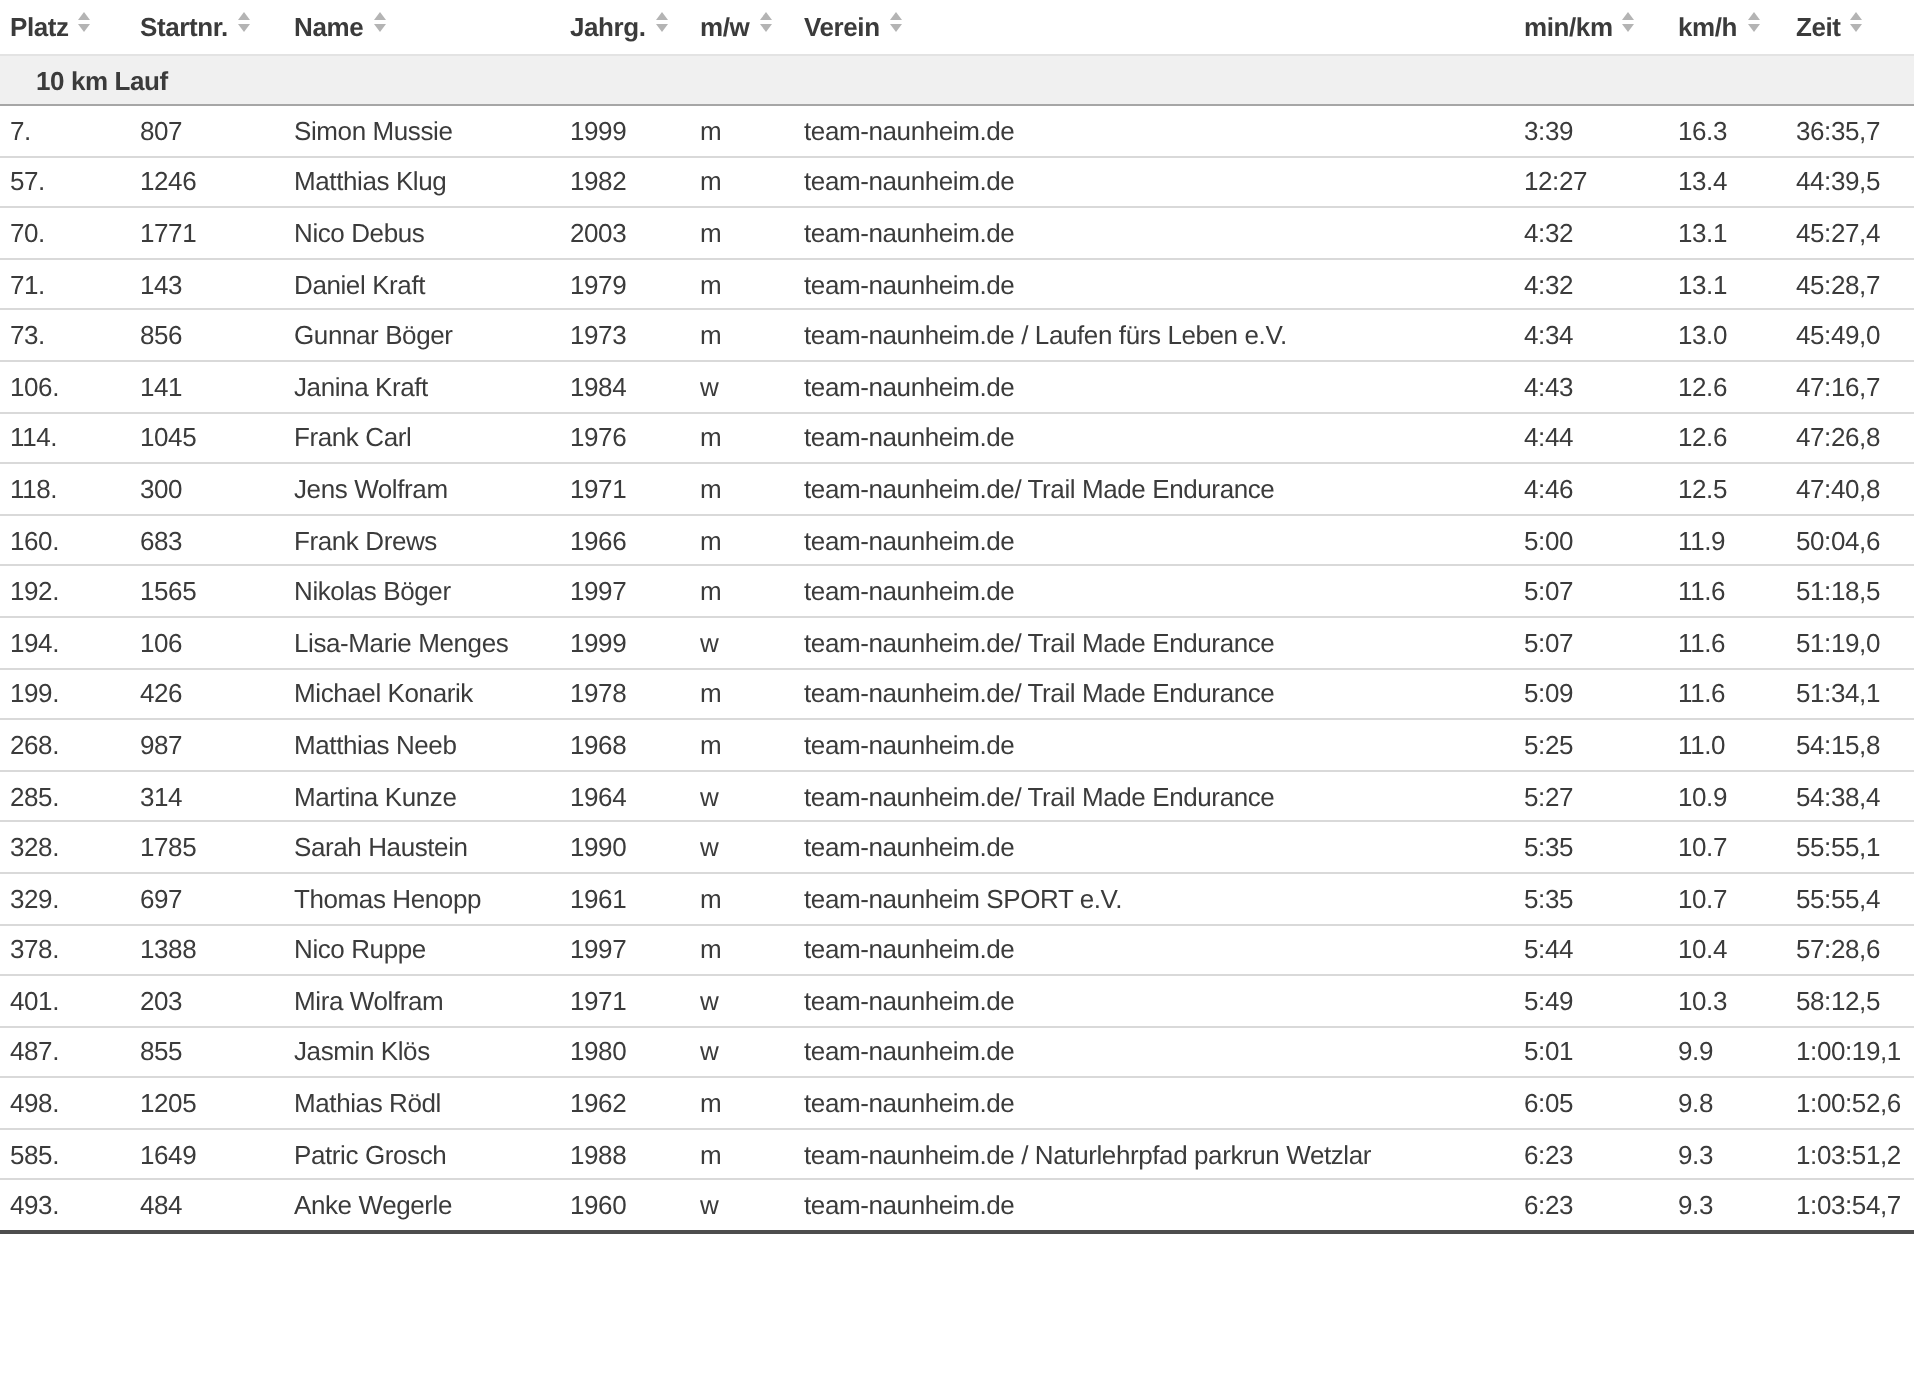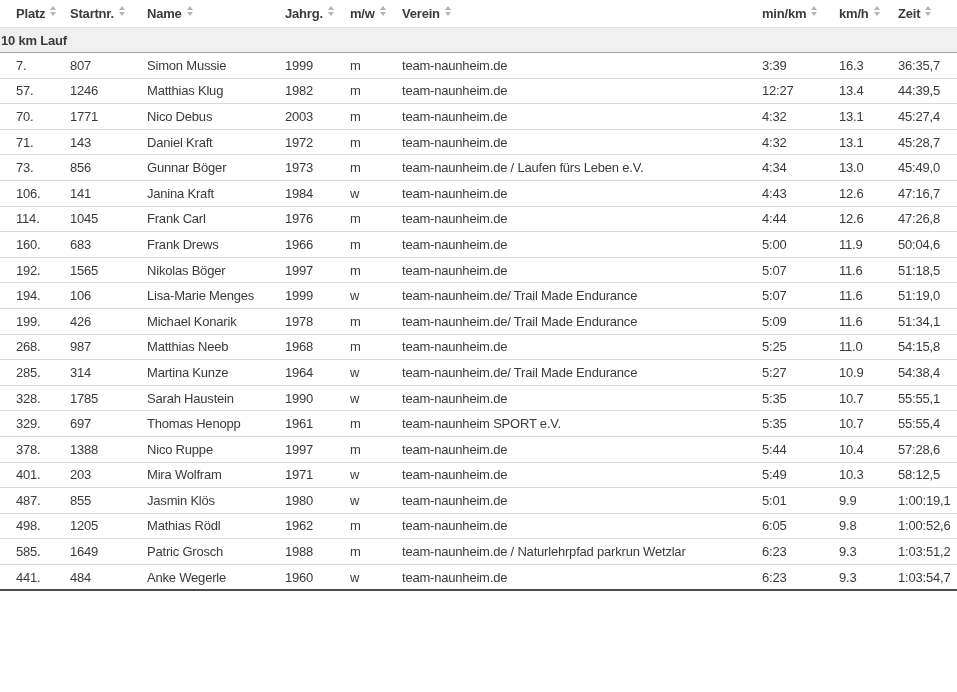--- a/index.html
+++ b/index.html
@@ -28,26 +28,26 @@
     vertical-align:middle;
     font-size:13px;
     white-space:nowrap;
     overflow:hidden;
     padding:0;
   }
   thead th{
     font-weight:bold;
     height:27px;
   }
-  th:first-child,tbody tr.data td:first-child{padding-left:16px;}
+  th:first-child,tbody tr.data td:first-child{padding-left:5px;}
   tr.section td{
     background:var(--section-background);
     font-weight:bold;
     height:24px;
-    padding-left:1px;
+    padding-left:18px;
     border-top:1px solid #e3e3e3;
     border-bottom:1px solid var(--section-border);
   }
   tbody tr.data td{
     height:24.6px;
     border-top:1px solid var(--row-border);
   }
   tbody tr.data:first-of-type td{border-top:none;}
   table{border-bottom:2px solid var(--table-bottom-border);}
   .sort{
@@ -125,21 +125,21 @@
         <td>m</td>
         <td>team-naunheim.de</td>
         <td>4:32</td>
         <td>13.1</td>
         <td>45:27,4</td>
       </tr>
       <tr class="data">
         <td>71.</td>
         <td>143</td>
         <td>Daniel Kraft</td>
-        <td>1972</td>
+        <td>1979</td>
         <td>m</td>
         <td>team-naunheim.de</td>
         <td>4:32</td>
         <td>13.1</td>
         <td>45:28,7</td>
       </tr>
       <tr class="data">
         <td>73.</td>
         <td>856</td>
         <td>Gunnar Böger</td>
@@ -166,20 +166,31 @@
         <td>1045</td>
         <td>Frank Carl</td>
         <td>1976</td>
         <td>m</td>
         <td>team-naunheim.de</td>
         <td>4:44</td>
         <td>12.6</td>
         <td>47:26,8</td>
       </tr>
       <tr class="data">
+        <td>118.</td>
+        <td>300</td>
+        <td>Jens Wolfram</td>
+        <td>1971</td>
+        <td>m</td>
+        <td>team-naunheim.de/ Trail Made Endurance</td>
+        <td>4:46</td>
+        <td>12.5</td>
+        <td>47:40,8</td>
+      </tr>
+      <tr class="data">
         <td>160.</td>
         <td>683</td>
         <td>Frank Drews</td>
         <td>1966</td>
         <td>m</td>
         <td>team-naunheim.de</td>
         <td>5:00</td>
         <td>11.9</td>
         <td>50:04,6</td>
       </tr>
@@ -309,21 +320,21 @@
         <td>1649</td>
         <td>Patric Grosch</td>
         <td>1988</td>
         <td>m</td>
         <td>team-naunheim.de / Naturlehrpfad parkrun Wetzlar</td>
         <td>6:23</td>
         <td>9.3</td>
         <td>1:03:51,2</td>
       </tr>
       <tr class="data">
-        <td>441.</td>
+        <td>493.</td>
         <td>484</td>
         <td>Anke Wegerle</td>
         <td>1960</td>
         <td>w</td>
         <td>team-naunheim.de</td>
         <td>6:23</td>
         <td>9.3</td>
         <td>1:03:54,7</td>
       </tr>
     </tbody>

